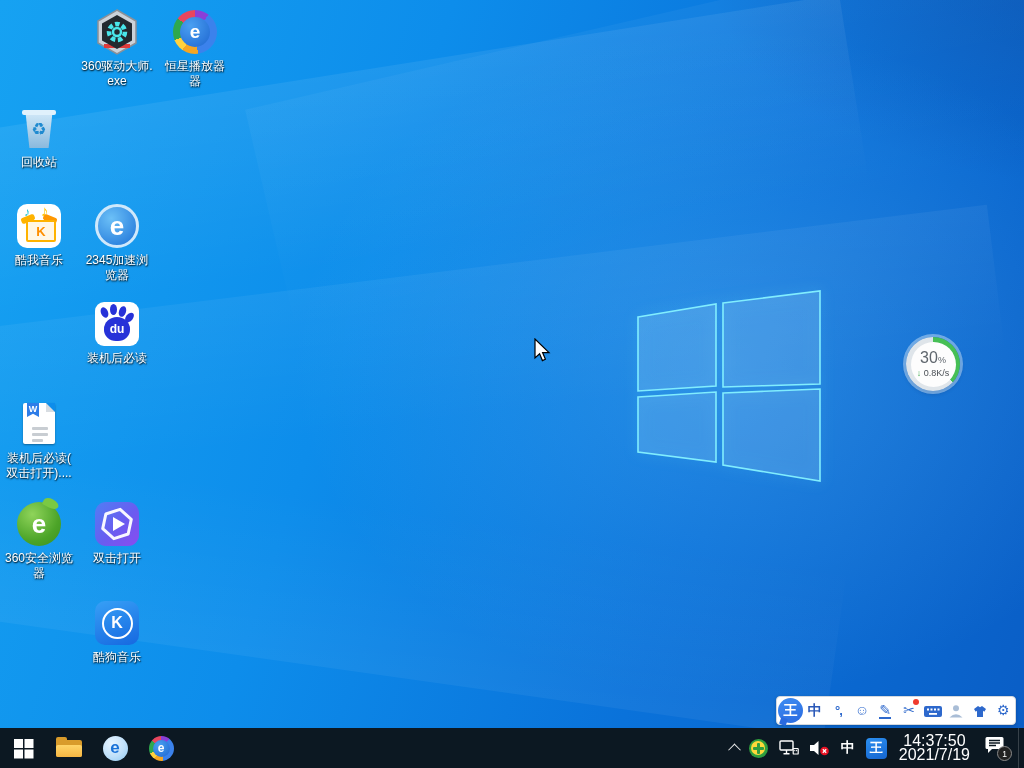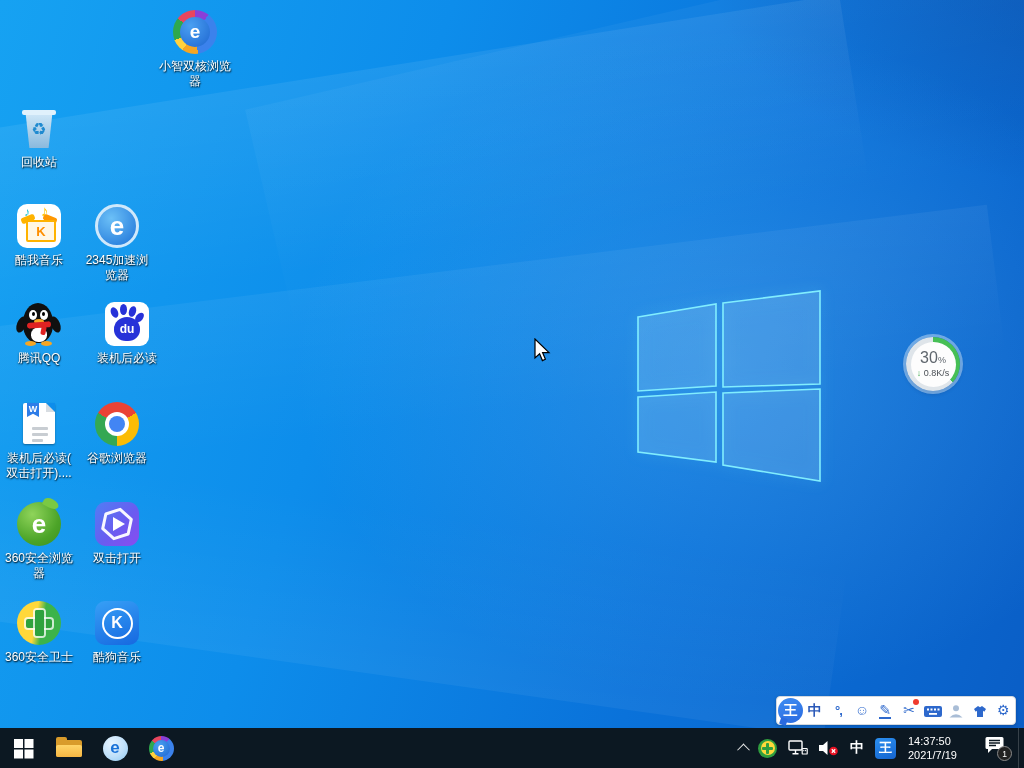--- a/index.html
+++ b/index.html
@@ -191,21 +191,21 @@
   .chev{width:8px;height:8px;border-left:1.7px solid #eaeaea;border-top:1.7px solid #eaeaea;
     transform:rotate(45deg) translate(1px,1px);margin:0 10px 0 8px;}
   .tr360{position:relative;width:19px;height:19px;border-radius:50%;background:#2f9e3f;margin-right:11px;}
   .tr360 .yr{position:absolute;inset:2.5px;border-radius:50%;background:#ffd83a;}
   .tr360 .pv{position:absolute;left:8px;top:4px;width:3px;height:11px;background:#2f9e3f;border-radius:1px;}
   .tr360 .ph{position:absolute;left:4px;top:8px;width:11px;height:3px;background:#2f9e3f;border-radius:1px;}
   .tr-mid{margin-right:10px;}
   .tr-zh{font-size:14px;font-weight:bold;margin-right:11px;}
   .tr-wang{width:21px;height:21px;border-radius:4px;background:linear-gradient(160deg,#2b8ff0,#1565d0);
     color:#fff;font-size:13px;font-weight:bold;display:flex;align-items:center;justify-content:center;margin-right:12px;}
-  .clock{text-align:left;font-size:11px;line-height:14px;margin-right:14px;min-width:62px;}
+  .clock{text-align:center;font-size:16px;line-height:14px;margin-right:14px;min-width:62px;}
   .notif{position:relative;width:26px;height:26px;margin-right:8px;}
   .notif-badge{position:absolute;right:-2px;bottom:0;width:13px;height:13px;border-radius:50%;background:#222;
     border:1.3px solid #8a8a8a;color:#fff;font-size:8.5px;display:flex;align-items:center;justify-content:center;}
   .tr-div{width:1px;height:40px;background:rgba(255,255,255,.18);}
   .show-desk{width:5px;height:40px;}
 
   .cursor{position:absolute;left:532px;top:338px;}
 </style>
 </head>
 <body>
@@ -219,27 +219,40 @@
   <svg class="winlogo" width="200" height="205">
     <g fill="rgba(255,255,255,0.12)" stroke="#86f2ff" stroke-width="1.6" stroke-opacity="0.95">
       <polygon points="10,33 88,20 88,102 10,107"></polygon>
       <polygon points="95,19 192,7 192,100 95,103"></polygon>
       <polygon points="10,113 88,108 88,178 10,168"></polygon>
       <polygon points="95,109 192,105 192,197 95,181"></polygon>
     </g>
   </svg>
 
 
+  <div class="cell" style="left:78px;top:8px">
+    <div class="art drv">
+      <svg width="48" height="48">
+        <polygon points="24,2 43,13 43,35 24,46 5,35 5,13" fill="#ccd2d9" stroke="#8b9097" stroke-width="1.5"></polygon>
+        <rect x="11" y="36" width="26" height="4" fill="#e03b3b"></rect>
+        <polygon points="24,7 39,15.5 39,32.5 24,41 9,32.5 9,15.5" fill="#23292f"></polygon>
+        <circle cx="24" cy="24" r="8" fill="none" stroke="#49e6ea" stroke-width="4.5" stroke-dasharray="4.5 2.6"></circle>
+        <circle cx="24" cy="24" r="4" fill="#23292f" stroke="#49e6ea" stroke-width="2.5"></circle>
+      </svg>
+    </div>
+    <div class="lbl">360驱动大师.
+exe</div>
+  </div>
 
   <div class="cell" style="left:156px;top:8px">
     <div class="art">
       <div class="xz-ring"></div>
       <div class="xz-core">e</div>
     </div>
-    <div class="lbl">小智双核浏览
+    <div class="lbl">恒星播放器
 器</div>
   </div>
 
   <div class="cell" style="left:0;top:104px">
     <div class="art">
       <div class="bin-rim"></div>
       <div class="bin-body"></div>
       <div class="bin-sym">♻</div>
     </div>
     <div class="lbl">回收站</div>
@@ -259,40 +272,22 @@
   </div>
 
   <div class="cell" style="left:78px;top:202px">
     <div class="art">
       <div class="b45">e</div>
     </div>
     <div class="lbl">2345加速浏
 览器</div>
   </div>
 
-  <div class="cell" style="left:0;top:300px">
-    <div class="art">
-      <div class="qq-wingL"></div>
-      <div class="qq-wingR"></div>
-      <div class="qq-body"></div>
-      <div class="qq-eyeL"></div>
-      <div class="qq-eyeR"></div>
-      <div class="qq-pupL"></div>
-      <div class="qq-pupR"></div>
-      <div class="qq-beak"></div>
-      <div class="qq-belly"></div>
-      <div class="qq-scarf"></div>
-      <div class="qq-knot"></div>
-      <div class="qq-footL"></div>
-      <div class="qq-footR"></div>
-    </div>
-    <div class="lbl">腾讯QQ</div>
-  </div>
-
-  <div class="cell" style="left:88px;top:300px">
+
+  <div class="cell" style="left:78px;top:300px">
     <div class="art">
       <div class="bd-bg"></div>
       <div class="bd-toe bd-t1"></div>
       <div class="bd-toe bd-t2"></div>
       <div class="bd-toe bd-t3"></div>
       <div class="bd-toe bd-t4"></div>
       <div class="bd-palm">du</div>
     </div>
     <div class="lbl">装机后必读</div>
   </div>
@@ -304,28 +299,20 @@
         <div class="doc-bm">W</div>
         <div class="doc-l1"></div>
         <div class="doc-l2"></div>
         <div class="doc-l3"></div>
       </div>
     </div>
     <div class="lbl">装机后必读(
 双击打开)....</div>
   </div>
 
-  <div class="cell" style="left:78px;top:400px">
-    <div class="art">
-      <div class="cr-ring"></div>
-      <div class="cr-white"></div>
-      <div class="cr-blue"></div>
-    </div>
-    <div class="lbl">谷歌浏览器</div>
-  </div>
 
   <div class="cell" style="left:0;top:500px">
     <div class="art">
       <div class="e3-ring">e</div>
       <div class="e3-leaf"></div>
     </div>
     <div class="lbl">360安全浏览
 器</div>
   </div>
 
@@ -334,29 +321,20 @@
       <div class="sp-bg">
         <svg width="44" height="44">
           <polygon points="22,7 35,14.5 35,29.5 22,37 9,29.5 9,14.5" fill="none" stroke="#fff" stroke-width="3" stroke-linejoin="round" transform="rotate(12 22 22)" opacity="0.95"></polygon>
           <polygon points="18,15 18,29 30,22" fill="#fff"></polygon>
         </svg>
       </div>
     </div>
     <div class="lbl">双击打开</div>
   </div>
 
-  <div class="cell" style="left:0;top:599px">
-    <div class="art">
-      <div class="sf-ring"></div>
-      <div class="sf-h"></div>
-      <div class="sf-v"></div>
-      <div class="sf-hi"></div>
-    </div>
-    <div class="lbl">360安全卫士</div>
-  </div>
 
   <div class="cell" style="left:78px;top:599px">
     <div class="art">
       <div class="kg-bg">
         <div class="kg-ring">K</div>
       </div>
     </div>
     <div class="lbl">酷狗音乐</div>
   </div>
 

